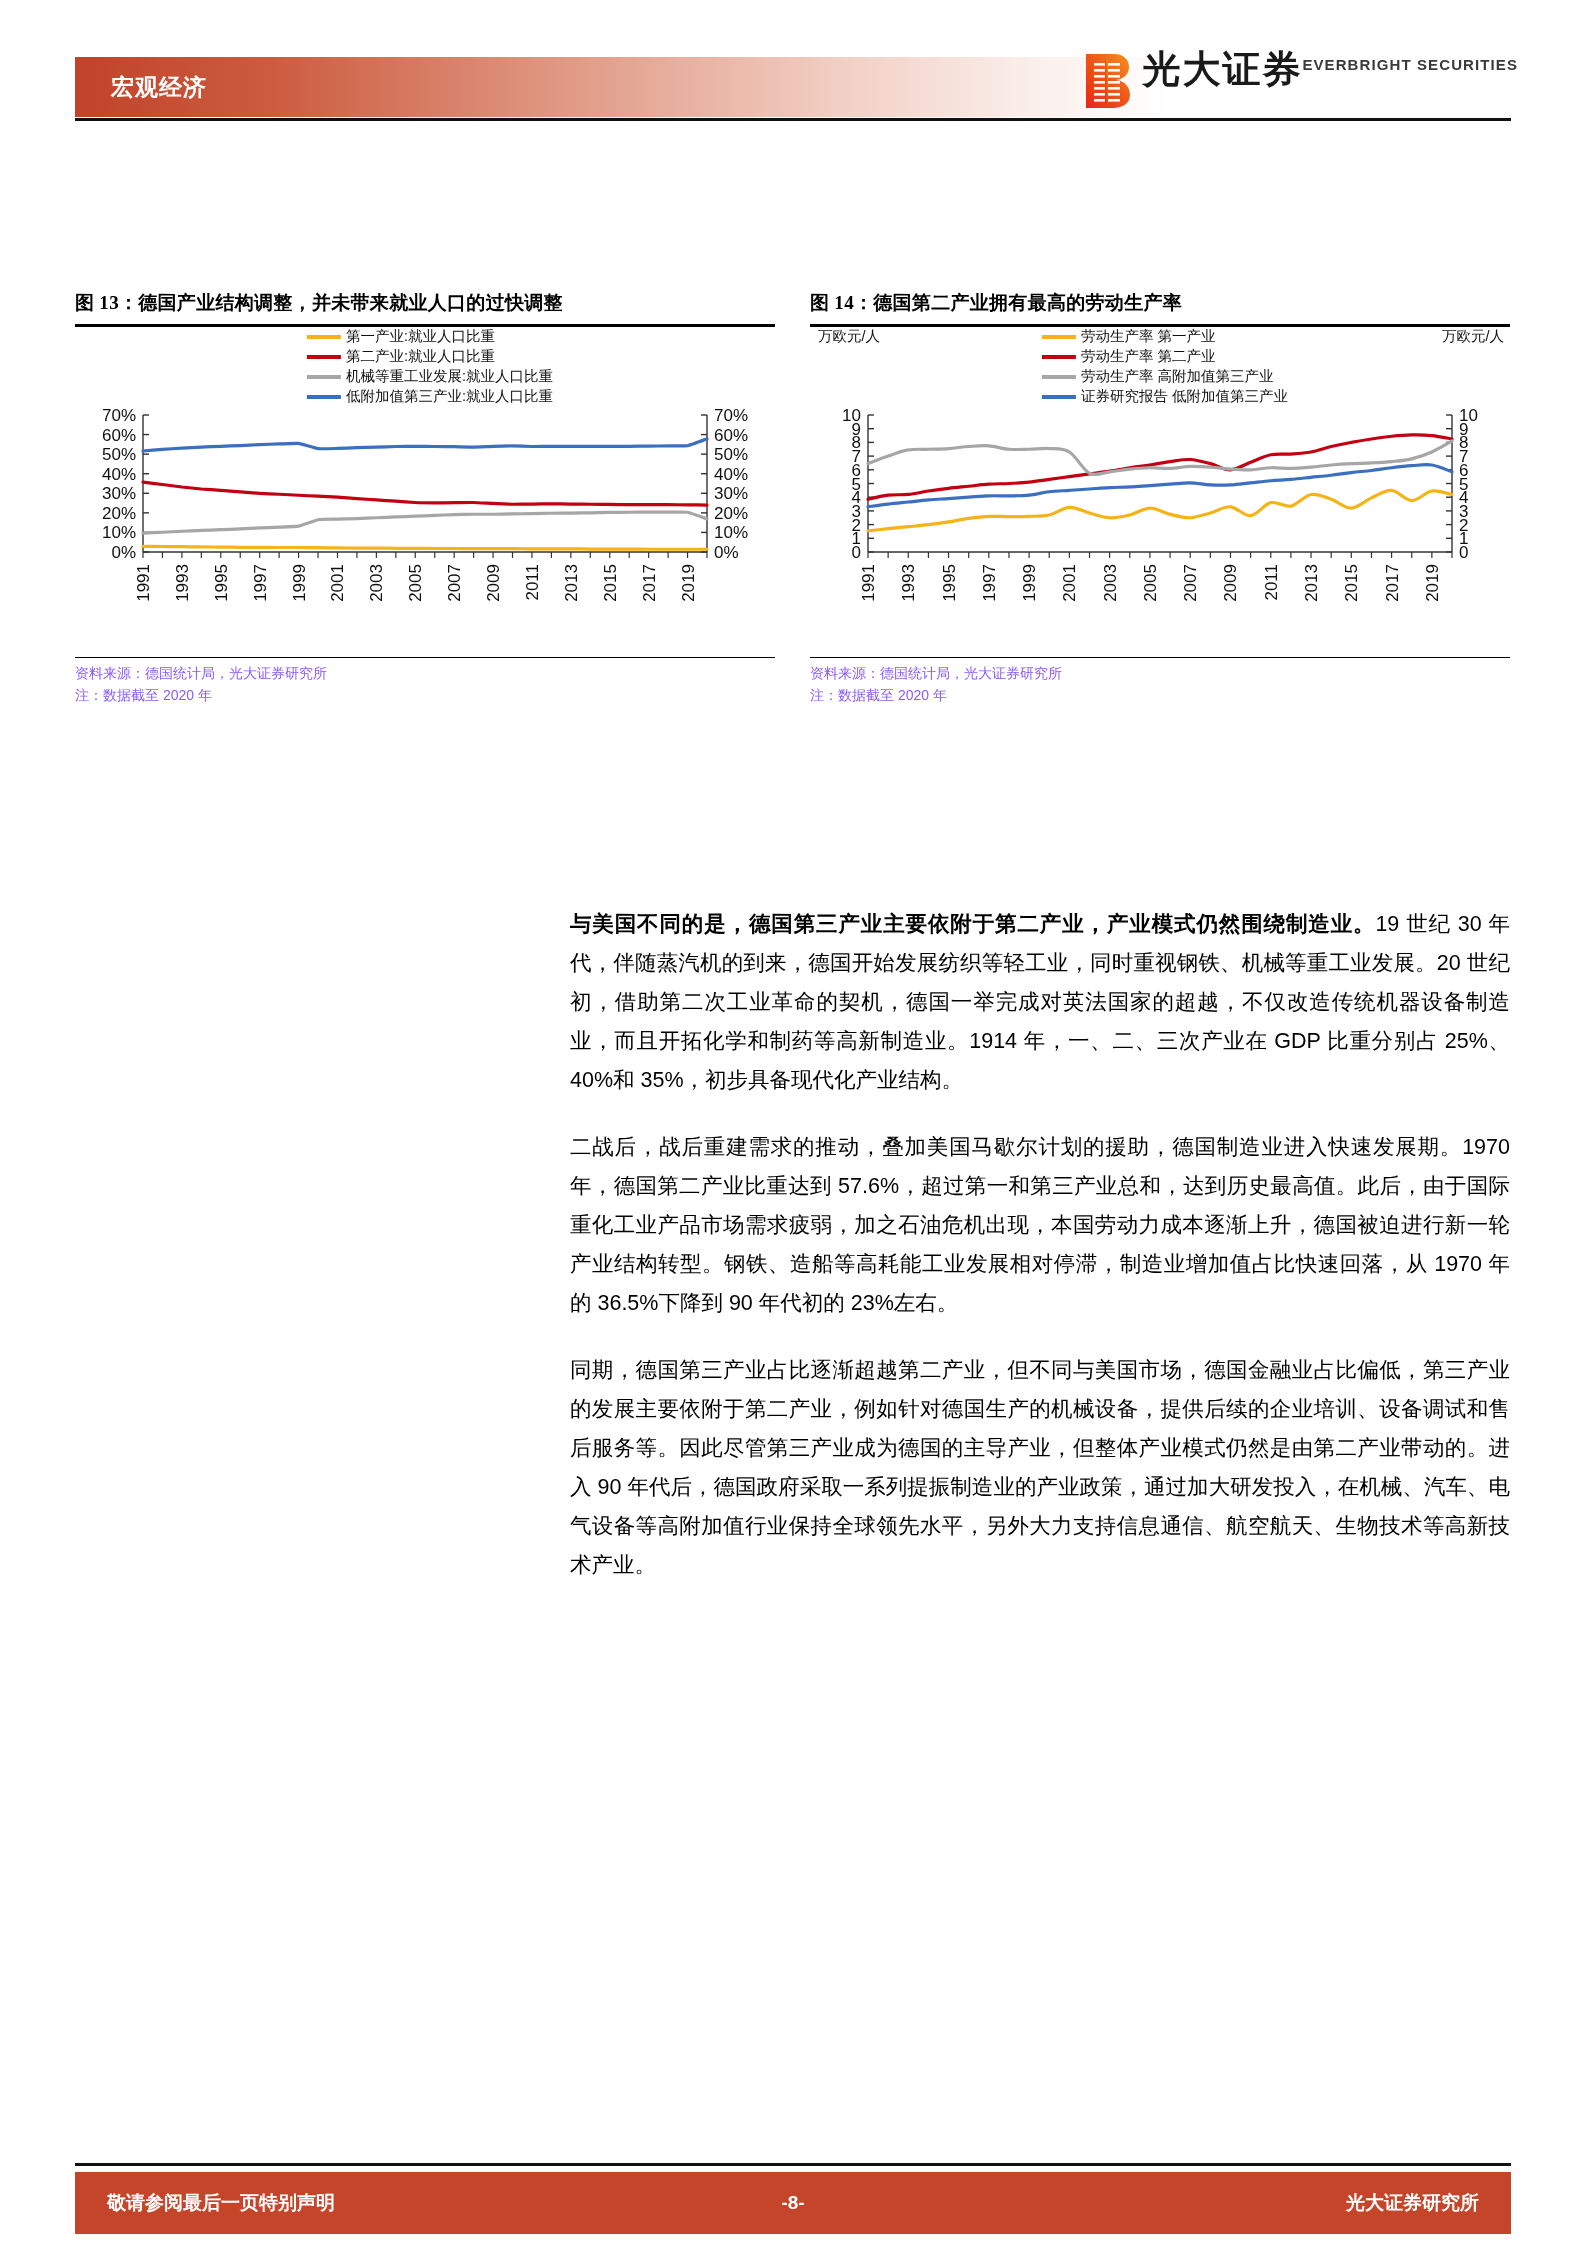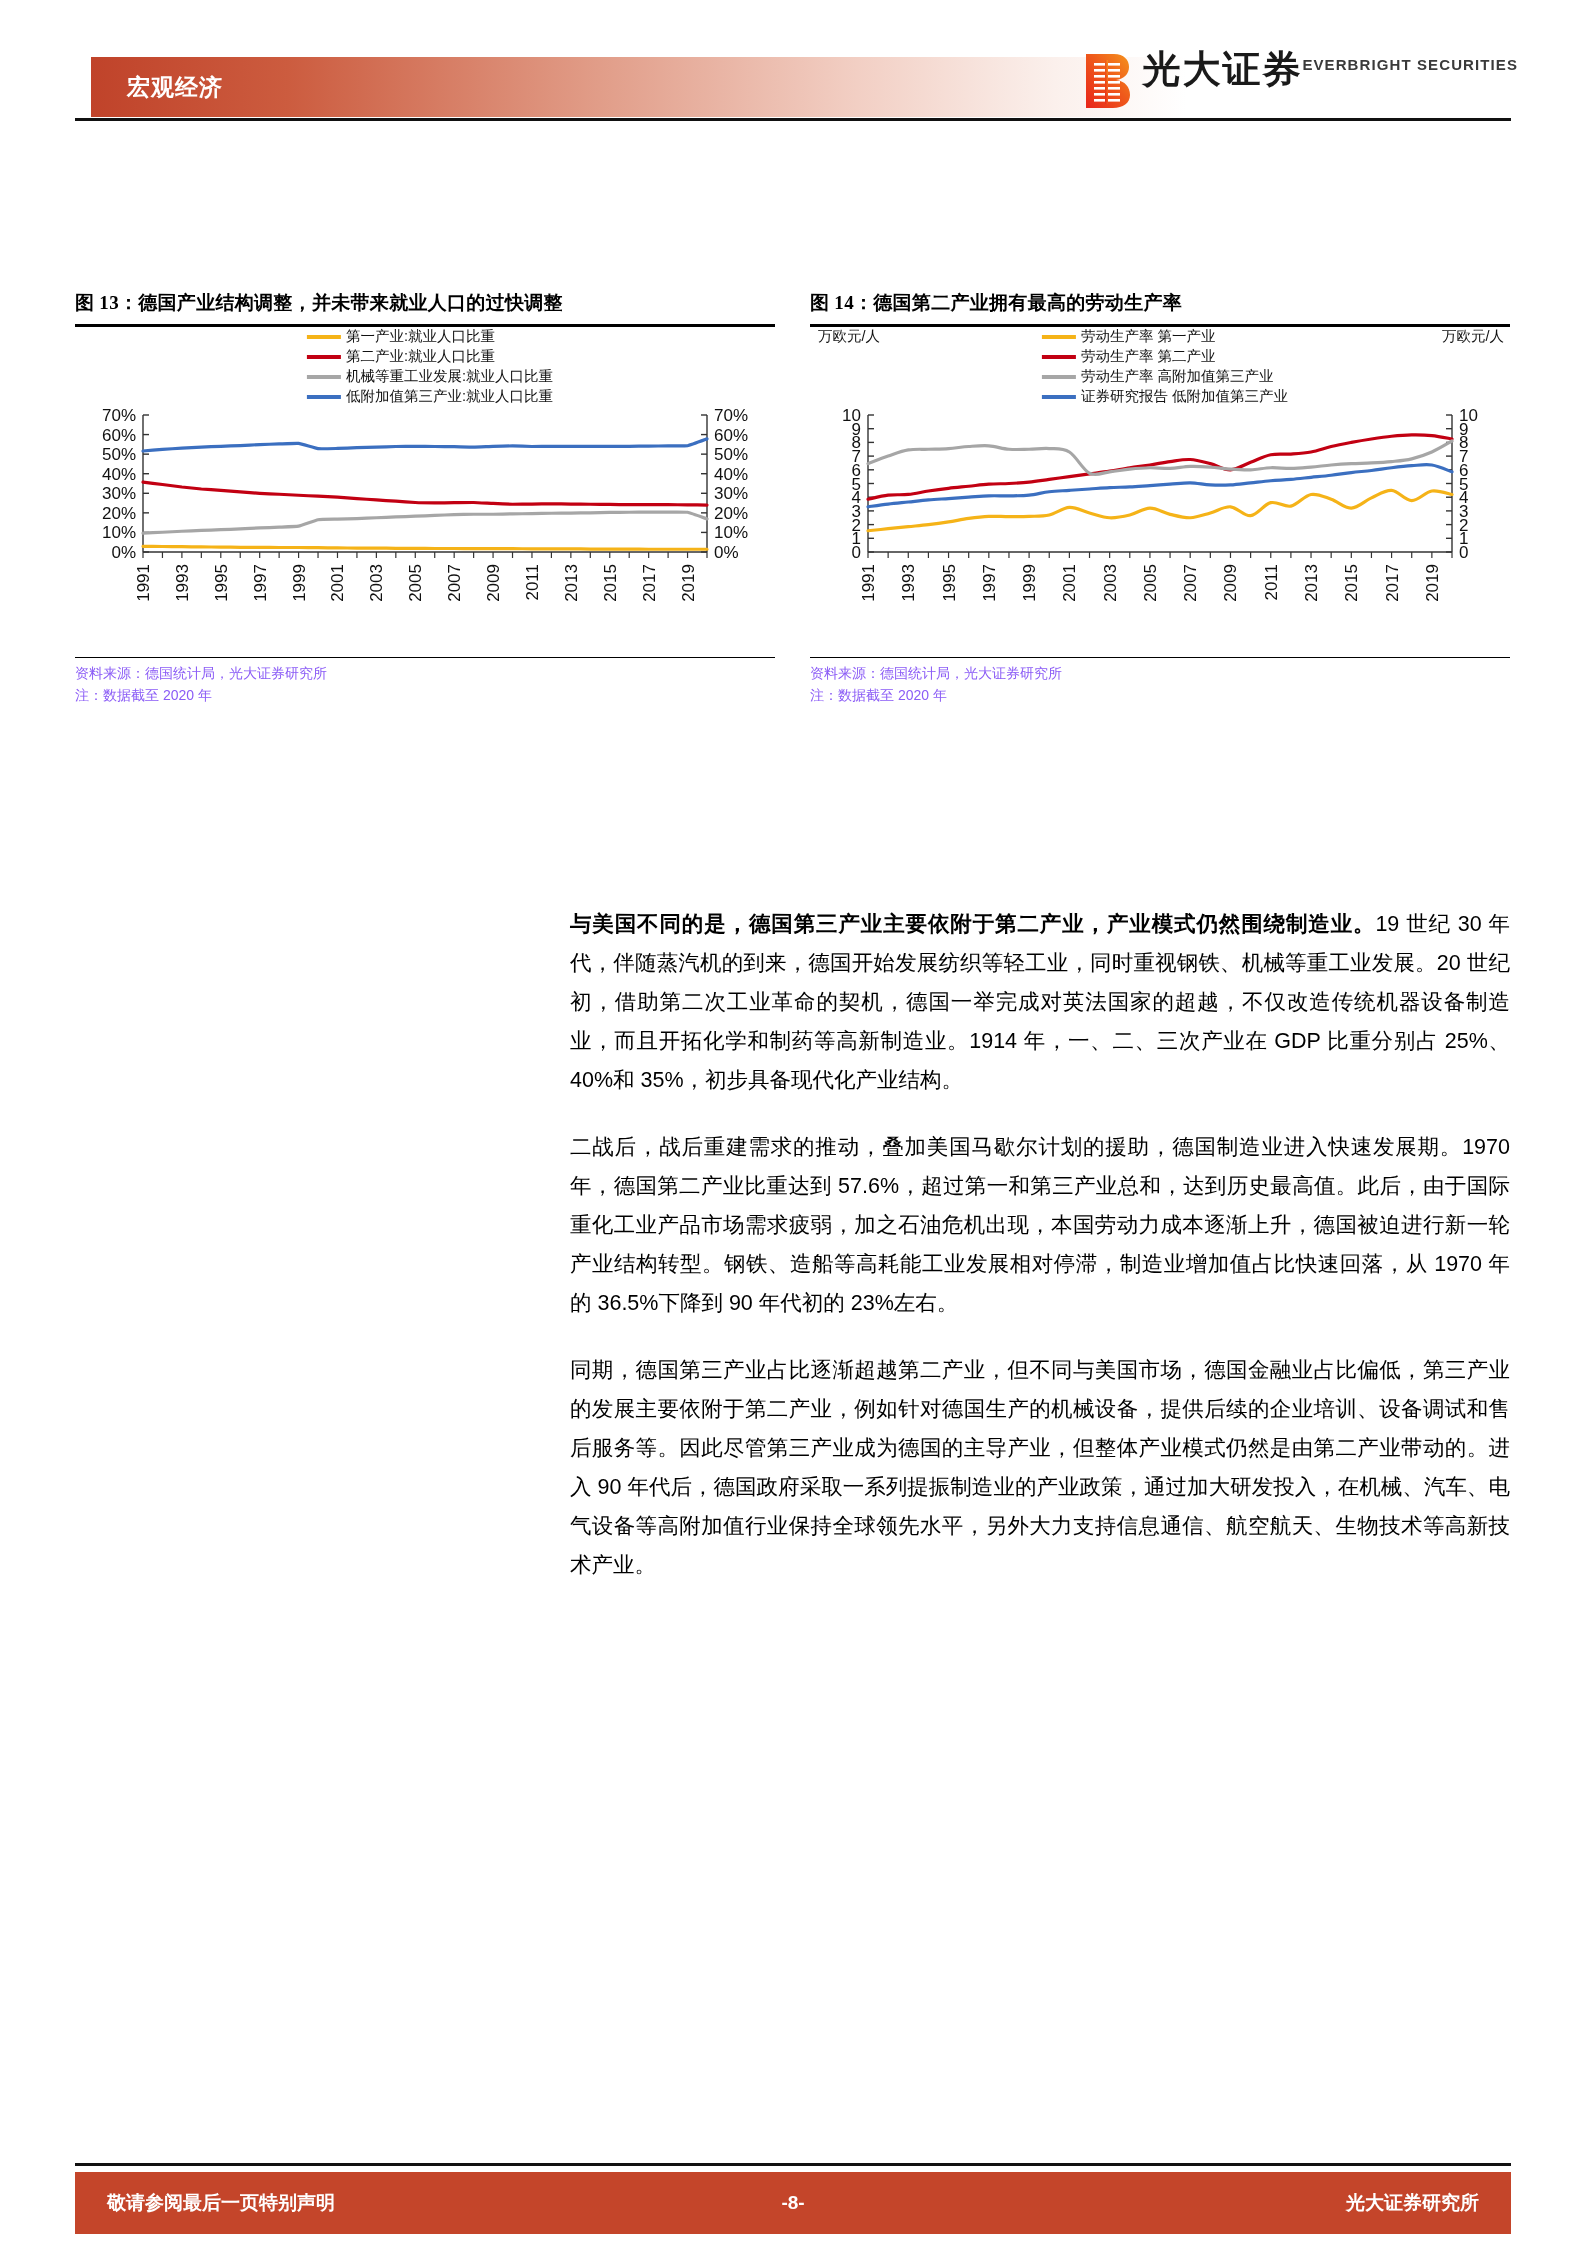--- a/index.html
+++ b/index.html
@@ -23,21 +23,20 @@
     width: 1586px;
     height: 170px;
   }
   .header-bar {
     position: absolute;
     left: 75px;
     top: 57px;
     width: 1095px;
     height: 60px;
     background: linear-gradient(to right, #c0432a 0%, #cc5c3f 18%, #e09a85 45%, #f2cfc4 70%, #fbf0ec 88%, #ffffff 100%);
-    margin-left: 16px;
   }
   .header-bar-label {
     position: absolute;
     left: 36px;
     top: 50%;
     transform: translateY(-50%);
     color: #ffffff;
     font-size: 23px;
     font-weight: bold;
     letter-spacing: 1px;

